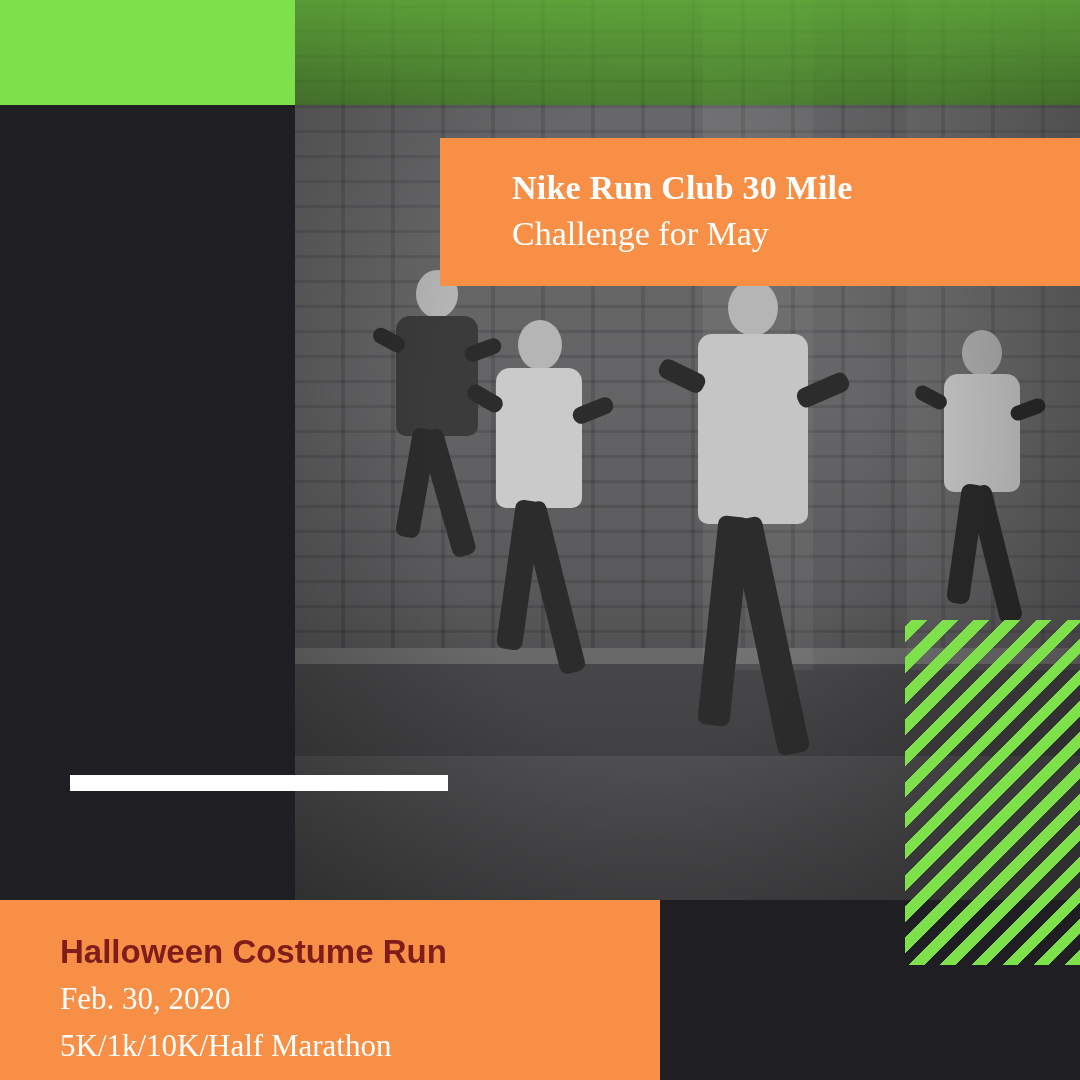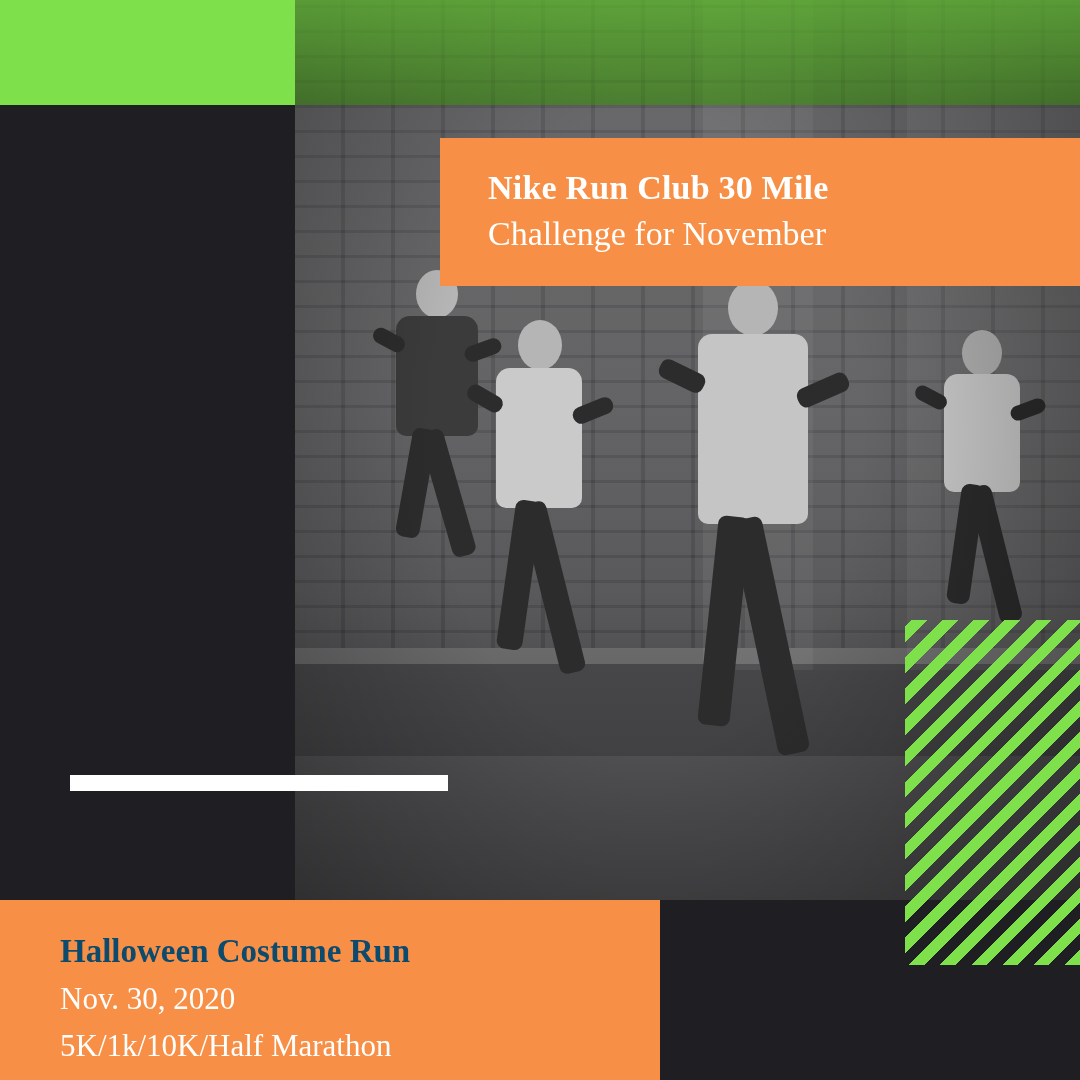--- a/index.html
+++ b/index.html
@@ -90,21 +90,21 @@
     position:absolute; left:0; top:900px;
     width:1080px; height:180px;
     background:#1e1e23;
   }
 
   
   .orange-header {
     position:absolute; left:440px; top:138px;
     width:640px; height:148px;
     background:#f79046;
-    padding:30px 34px 0 48px;
+    padding:30px 34px 0 72px;
   }
   .orange-header .line1 {
     color:#ffffff;
     font-family:"Liberation Serif", serif;
     font-weight:700;
     font-size:34px;
     letter-spacing:.2px;
     line-height:1.15;
   }
   .orange-header .line2 {
@@ -150,22 +150,22 @@
   }
 
   
   .orange-footer {
     position:absolute; left:0; top:900px;
     width:660px; height:180px;
     background:#f79046;
     padding:32px 0 0 60px;
   }
   .orange-footer .f1 {
-    color:#0c4a6e;
-    font-family:Liberation Serif, serif;
+    color:#7f1d1d;
+    font-family:Liberation Sans, sans-serif;
     font-weight:700;
     font-size:33px;
     line-height:1.2;
   }
   .orange-footer .f2,
   .orange-footer .f3 {
     color:#ffffff;
     font-family:"Liberation Serif", serif;
     font-weight:400;
     font-size:31px;
@@ -225,24 +225,24 @@
   <div class="green-photo-overlay2"></div>
   <div class="green-band"></div>
 
   <div class="dark-col"></div>
   <div class="dark-col-bottom"></div>
 
   <div class="hatch"></div>
 
   <div class="orange-header">
     <div class="line1">Nike Run Club 30 Mile</div>
-    <div class="line2">Challenge for November</div>
+    <div class="line2">Challenge for May</div>
   </div>
 
   <div class="title-rule"></div>
 
   <div class="orange-footer">
     <div class="f1">Halloween Costume Run</div>
-    <div class="f2">Nov. 30, 2020</div>
+    <div class="f2">Feb. 30, 2020</div>
     <div class="f3">5K/1k/10K/Half Marathon</div>
   </div>
 
 </div>
 
 </body></html>

